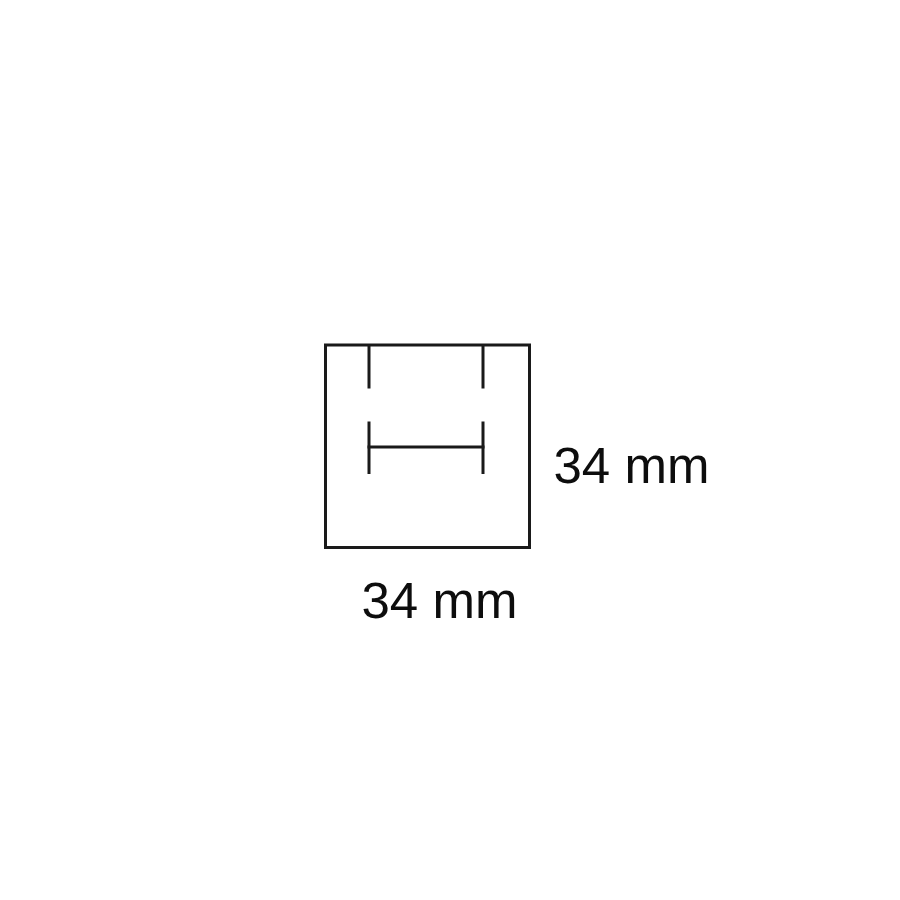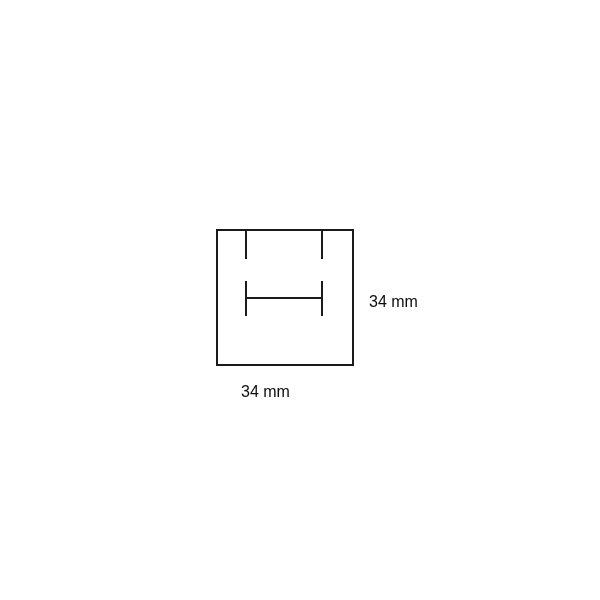--- a/index.html
+++ b/index.html
@@ -48,21 +48,21 @@
   .cap-right { left: 320.5px; }
   .bar {
     position: absolute;
     left: 244.5px; top: 296.5px;
     width: 78.5px; height: 2.5px;
     background: var(--line-color);
   }
   
   .label {
     position: absolute;
-    font-size: 16px;
+    font-size: 34px;
     line-height: 1;
     color: var(--text-color);
     white-space: nowrap;
   }
   .label-height { left: 369px; top: 294px; }
   .label-width  { left: 241px; top: 384px; }
 </style>
 </head>
 <body>
 

